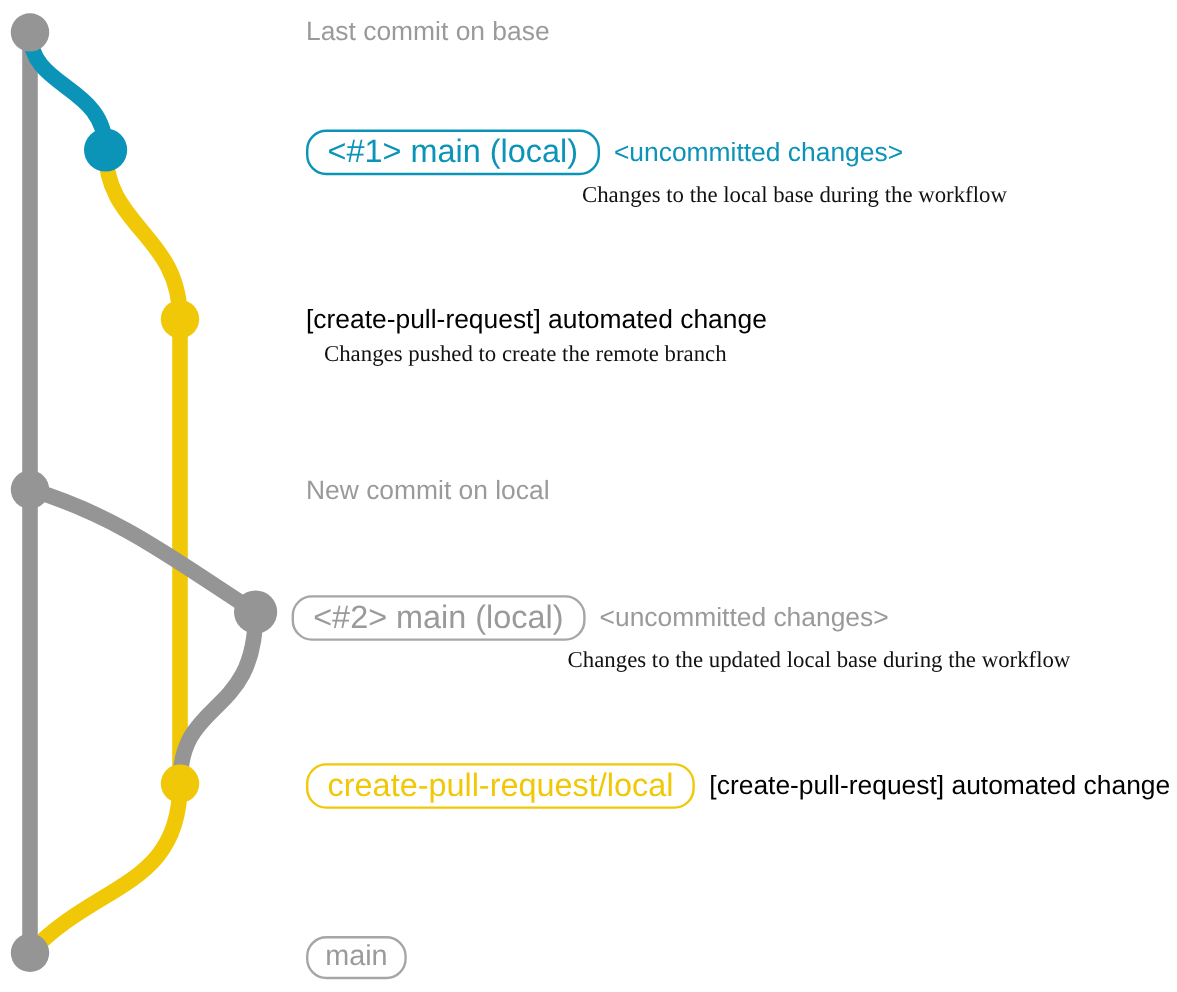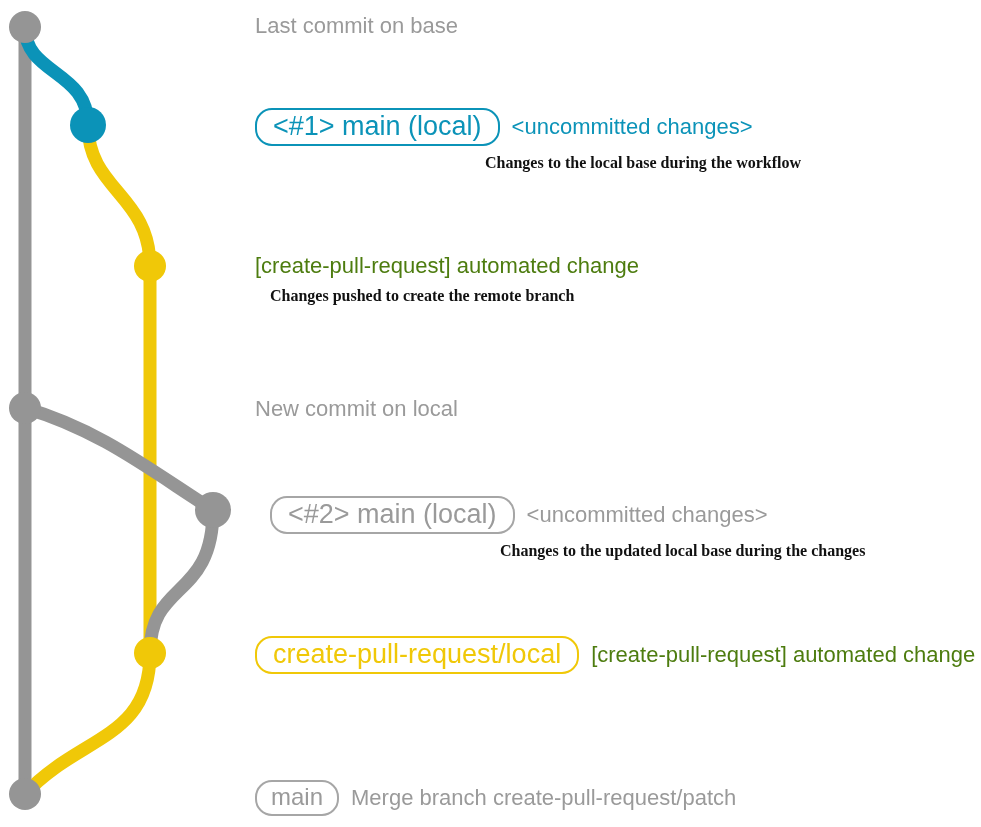--- a/index.html
+++ b/index.html
@@ -53,31 +53,30 @@
   .ref-chip.blue   { border-color: #0b93b8; color: #0b93b8; }
   .ref-chip.yellow { border-color: #f0c808; color: #f0c808; }
   .ref-chip.gray   { border-color: #a6a6a6; color: #9a9a9a; }
 
   .subject {
     font-size: 22px;
     line-height: 26px;
     white-space: nowrap;
   }
   .subject.blue   { color: #0b93b8; }
-  .subject.yellow { color: #4d7c0f; }
+  .subject.yellow { color: #000000; }
   .subject.gray   { color: #9a9a9a; }
 
   .note {
     font-family: "Liberation Serif", serif;
-    font-size: 16px;
+    font-size: 19px;
     line-height: 22px;
     color: #111111;
     white-space: nowrap;
     margin-top: 6px;
-    font-weight: bold;
   }
 </style>
 </head>
 <body>
 
 <div id="canvas">
 
   <svg id="graph-svg" viewBox="0 0 981 827" xmlns="http://www.w3.org/2000/svg">
     <g id="edges-layer">
         <path d="M25,27 L25,408" stroke="#959595" stroke-width="13" stroke-linecap="round" fill="none"></path>
@@ -120,35 +119,34 @@
     </div>
     <div class="note" style="margin-left:15px;">Changes pushed to create the remote branch</div>
   </div>
 
   <div class="commit-row" style="left:255px; top:396px;">
     <div class="row-head">
       <span class="subject gray">New commit on local</span>
     </div>
   </div>
 
-  <div class="commit-row" style="left:270px; top:496px;">
+  <div class="commit-row" style="left:243px; top:496px;">
     <div class="row-head">
       <span class="ref-chip gray">&lt;#2&gt; main (local)</span>
       <span class="subject gray">&lt;uncommitted changes&gt;</span>
     </div>
-    <div class="note" style="margin-left:230px;">Changes to the updated local base during the changes</div>
+    <div class="note" style="margin-left:230px;">Changes to the updated local base during the workflow</div>
   </div>
 
   <div class="commit-row" style="left:255px; top:636px;">
     <div class="row-head">
       <span class="ref-chip yellow">create-pull-request/local</span>
       <span class="subject yellow">[create-pull-request] automated change</span>
     </div>
   </div>
 
   <div class="commit-row" style="left:255px; top:780px;">
     <div class="row-head">
       <span class="ref-chip gray" style="padding:3px 14px 5px 14px; font-size:24px;">main</span>
-      <span class="subject gray">Merge branch create-pull-request/patch</span>
     </div>
   </div>
 
 </div>
 
 </body></html>

